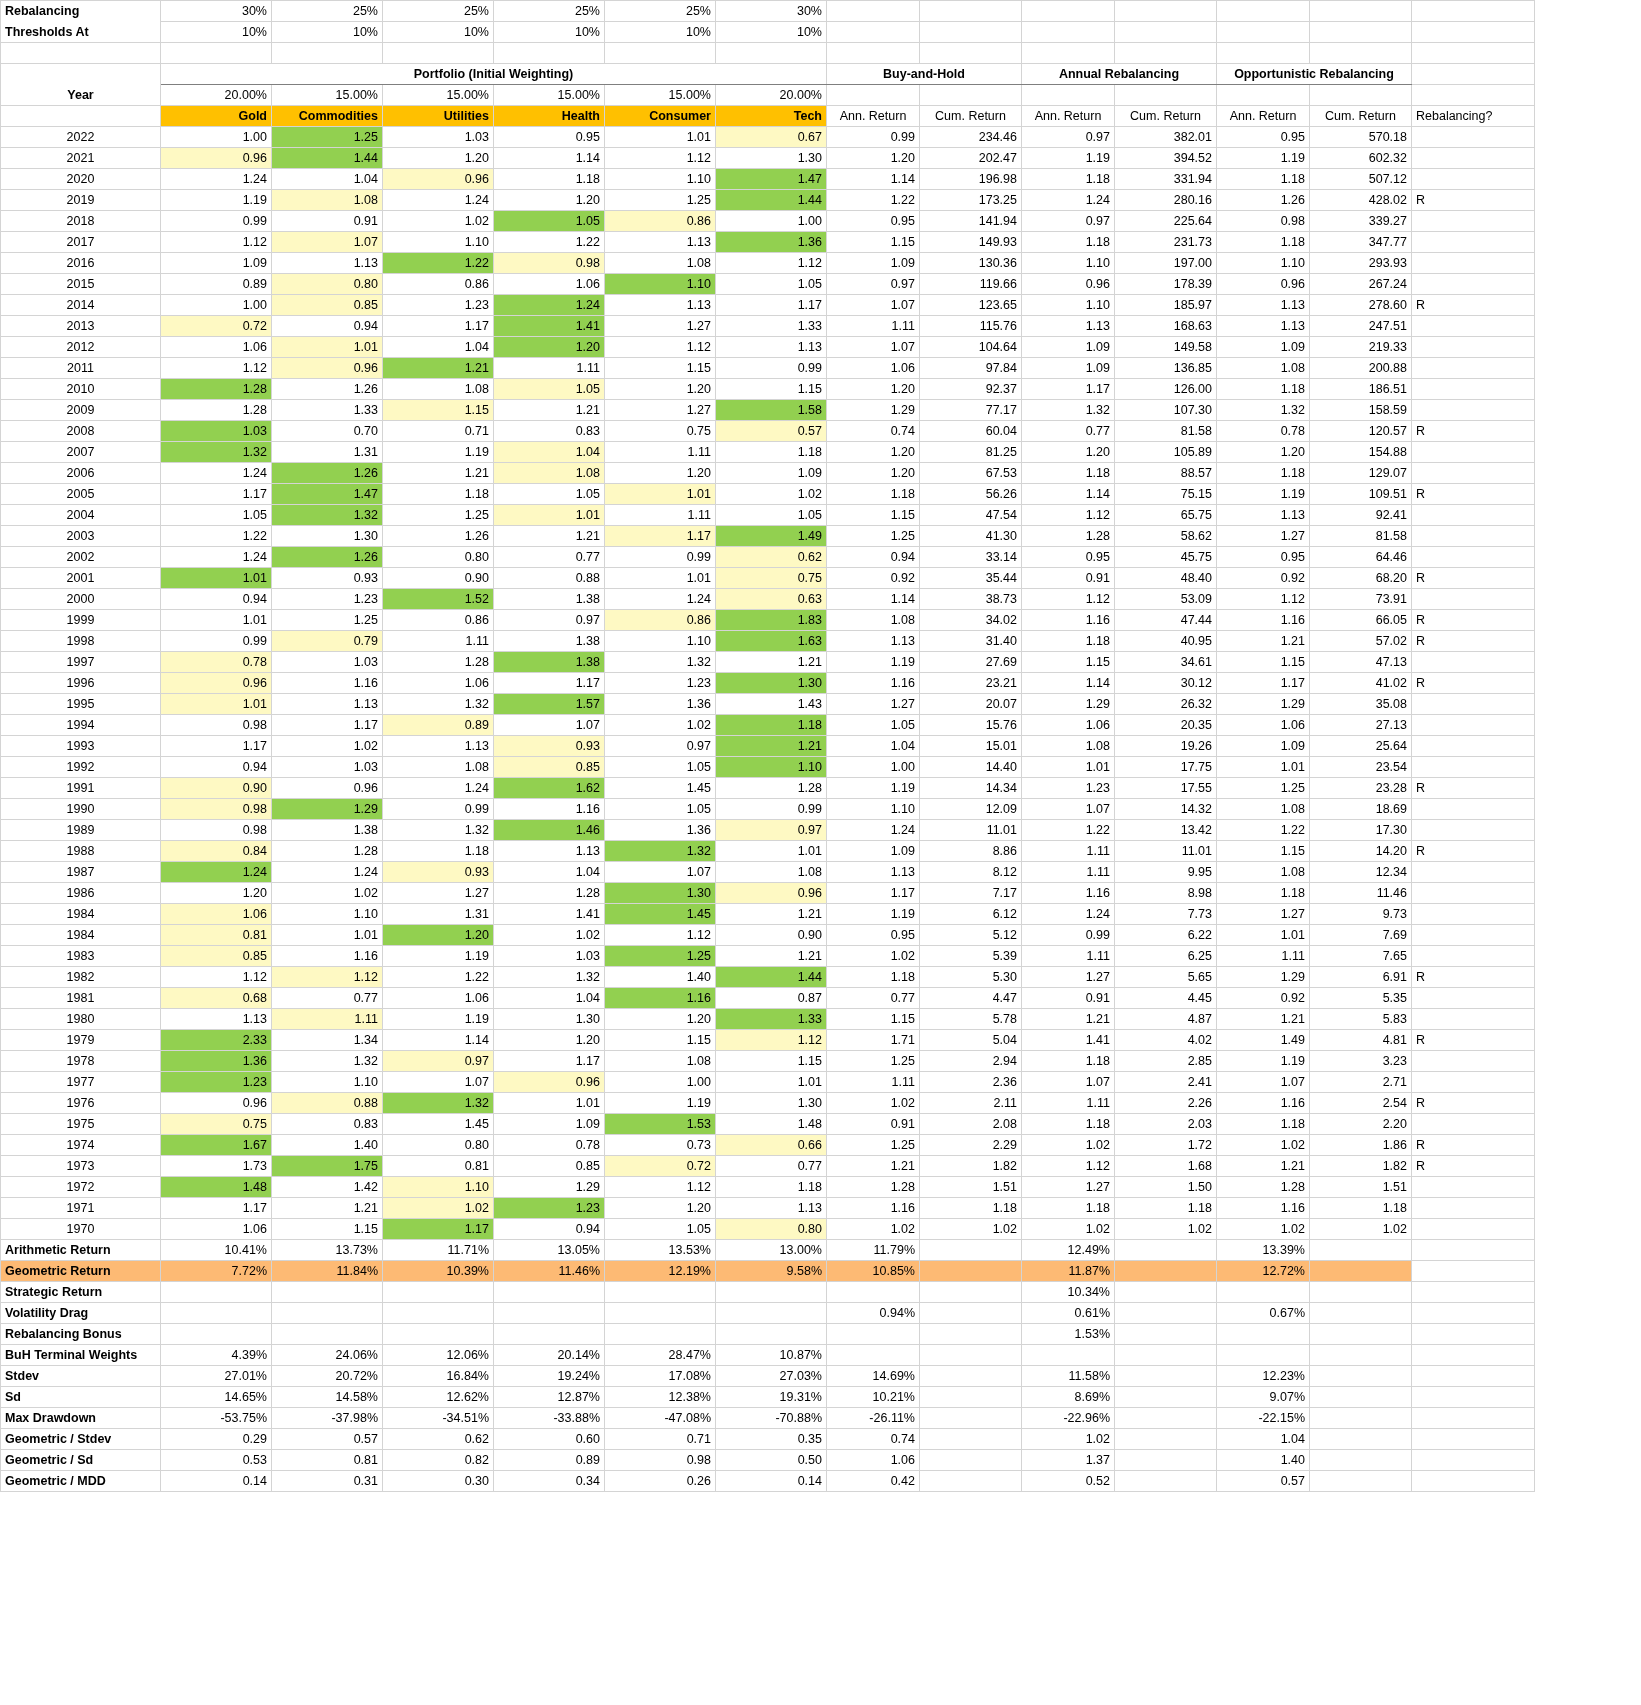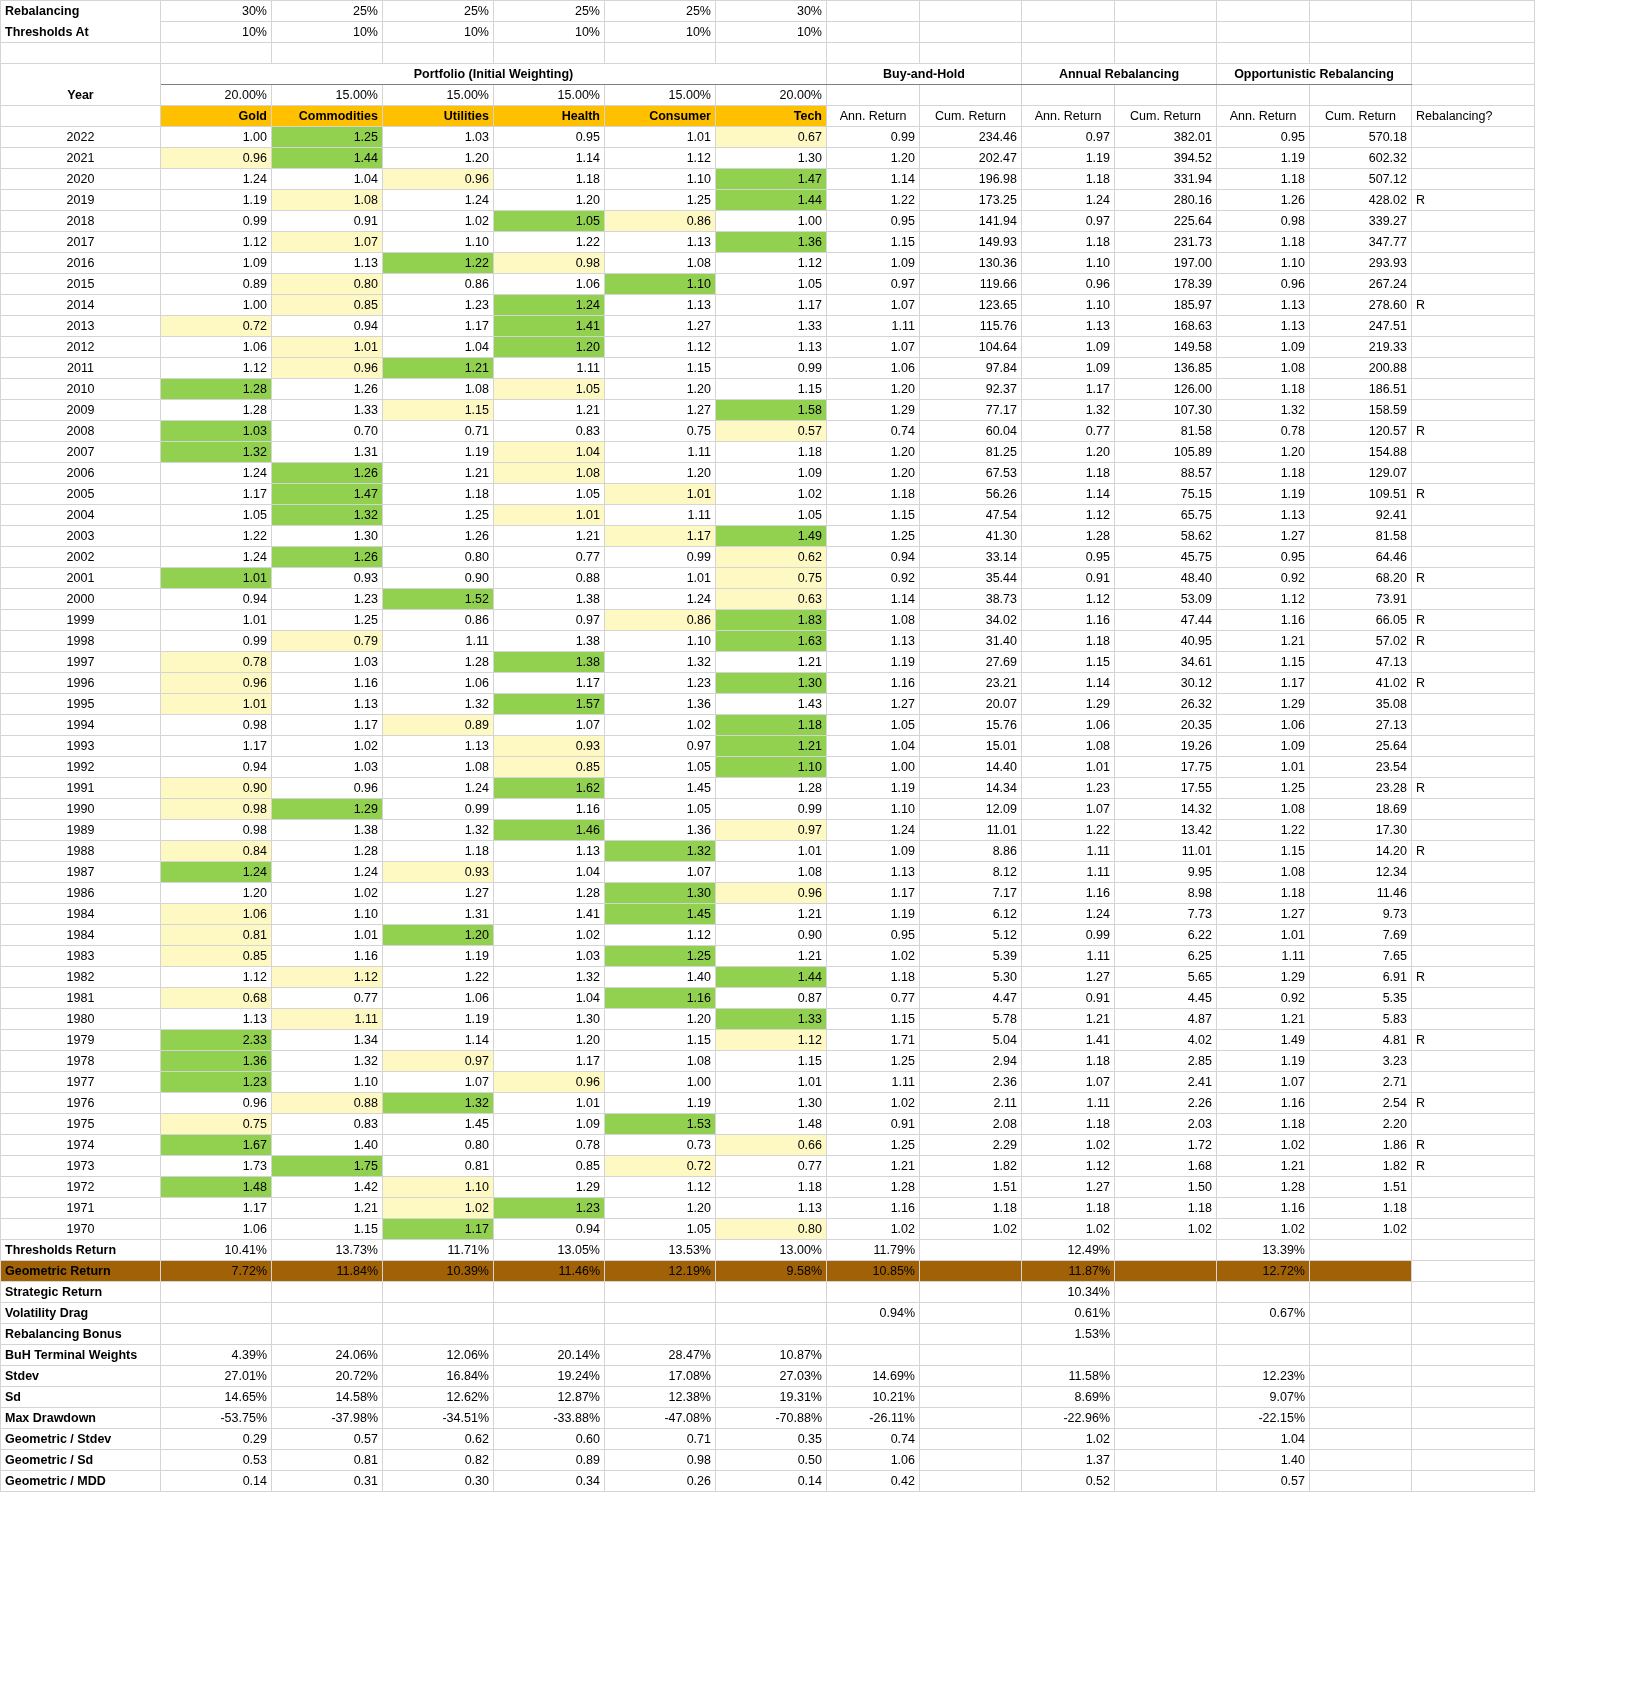--- a/index.html
+++ b/index.html
@@ -6,21 +6,21 @@
   body{font-family:"Liberation Sans", sans-serif; font-size:12.5px; color:#000;}
   table{border-collapse:collapse; table-layout:fixed; width:1425px;}
   td,th{border:1px solid #d4d4d4; padding:1px 4px; height:21px; box-sizing:border-box; overflow:hidden; white-space:nowrap;}
   .r{text-align:right;}
   .c{text-align:center;}
   .l{text-align:left;}
   .b{font-weight:bold;}
   .green{background:#92d050;}
   .red{background:#fef9c3;}
   .orange{background:#ffc000;text-align:right;}
-  .yellow{background:#a16207;}
+  .yellow{background:#fdba74;}
   .nobot{border-bottom:none;}
   .notop{border-top:none;}
   .grp{border-bottom:1px solid #7f7f7f;}
   col.w-lbl{width:160px;}
   col.w-a{width:111px;}
   col.w-s{width:93px;}
   col.w-c{width:102px;}
   col.w-reb{width:123px;}
 </style>
 </head>
@@ -974,21 +974,21 @@
         <td class="r red">0.80</td>
         <td class="r">1.02</td>
         <td class="r">1.02</td>
         <td class="r">1.02</td>
         <td class="r">1.02</td>
         <td class="r">1.02</td>
         <td class="r">1.02</td>
         <td class="l"></td>
       </tr>
       <tr>
-        <td class="l b">Thresholds Return</td>
+        <td class="l b">Arithmetic Return</td>
         <td class="r">10.41%</td>
         <td class="r">13.73%</td>
         <td class="r">11.71%</td>
         <td class="r">13.05%</td>
         <td class="r">13.53%</td>
         <td class="r">13.00%</td>
         <td class="r">11.79%</td>
         <td></td>
         <td class="r">12.49%</td>
         <td></td>

